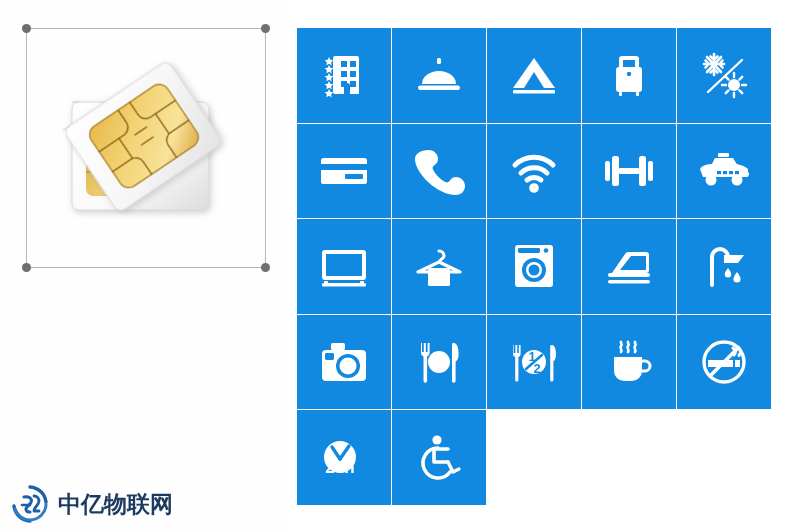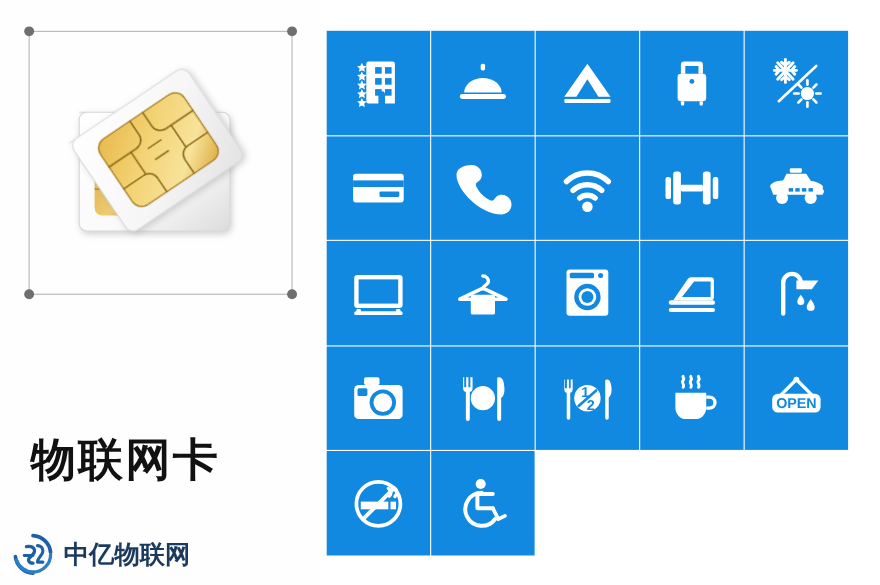--- a/index.html
+++ b/index.html
@@ -164,21 +164,20 @@
       </g>
     </svg>
 
     <div id="selection-frame">
       <span class="handle tl"></span>
       <span class="handle tr"></span>
       <span class="handle bl"></span>
       <span class="handle br"></span>
     </div>
 
-    <div id="product-title">物联网卡</div>
 
     <div id="watermark">
       <svg width="40" height="40" viewBox="0 0 40 40">
         <path d="M20 3 A17 17 0 0 1 36 18" fill="none" stroke="#1d5fa8" stroke-width="3.4" stroke-linecap="round"></path>
         <path d="M4 22 A17 17 0 0 0 20 37" fill="none" stroke="#1d5fa8" stroke-width="3.4" stroke-linecap="round"></path>
         <path d="M36 20 A16 16 0 0 1 20 36 A16 16 0 0 1 5 25" fill="none" stroke="#2c7fc4" stroke-width="3" stroke-linecap="round"></path>
         <path d="M14 13 C14 13 19 12 21 15 C23 18 19 21 17 23 C15 25 16 28 20 28" fill="none" stroke="#1d5fa8" stroke-width="3" stroke-linecap="round" stroke-linejoin="round"></path>
         <path d="M12 21 L20 21" fill="none" stroke="#1d5fa8" stroke-width="2.6" stroke-linecap="round"></path>
         <path d="M24 12 C27 12 29 14 29 17 C29 21 24 23 24 27 L29 27" fill="none" stroke="#1d5fa8" stroke-width="2.8" stroke-linecap="round" stroke-linejoin="round"></path>
       </svg>
@@ -397,42 +396,43 @@
           <path d="M19 17 c2-2 -2-4 0-6 2-2 -1-3 0-4"></path>
           <path d="M26 17 c2-2 -2-4 0-6 2-2 -1-3 0-4"></path>
           <path d="M33 17 c2-2 -2-4 0-6 2-2 -1-3 0-4"></path>
         </g>
         <path d="M12 22 h28 v14 a10 10 0 0 1-10 10 h-8 a10 10 0 0 1-10-10 z" fill="#ffffff"></path>
         <path d="M40 26 h3 a5 5 0 0 1 0 10 h-3" fill="none" stroke="#ffffff" stroke-width="3"></path>
       </svg>
     </div>
 
 
-    <div class="cell">
-      <svg width="60" height="54" viewBox="0 0 60 54">
-        <path d="M30 10 L16 24" stroke="#ffffff" stroke-width="3" stroke-linecap="round"></path>
-        <path d="M30 10 L44 24" stroke="#ffffff" stroke-width="3" stroke-linecap="round"></path>
-        <circle cx="30" cy="10" r="2.6" fill="#ffffff"></circle>
-        <rect x="8" y="23" width="44" height="17" rx="5" fill="#ffffff"></rect>
-        <text x="30" y="36" text-anchor="middle" fill="#1289e0" font-family="'Liberation Sans', sans-serif" font-size="13" font-weight="700">OPEN</text>
-      </svg>
-    </div>
 
 
     <div class="cell">
       <svg width="54" height="54" viewBox="0 0 54 54">
         <circle cx="27" cy="27" r="20" fill="none" stroke="#ffffff" stroke-width="3.4"></circle>
         <rect x="11" y="25" width="25" height="7" fill="#ffffff"></rect>
         <rect x="38" y="25" width="5" height="7" fill="#ffffff"></rect>
         <path d="M36 13 c3 2 3 5 1 7" fill="none" stroke="#ffffff" stroke-width="3" stroke-linecap="round"></path>
         <path d="M41 12 c3.4 2.4 3.4 6 1 8.4" fill="none" stroke="#ffffff" stroke-width="3" stroke-linecap="round"></path>
         <path d="M13 41 L41 13" stroke="#ffffff" stroke-width="3.6" stroke-linecap="round"></path>
       </svg>
     </div>
 
+    <div class="cell">
+      <svg width="60" height="54" viewBox="0 0 60 54">
+        <circle cx="26" cy="26" r="16" fill="#ffffff"></circle>
+        <g stroke="#1289e0" stroke-width="3.4" stroke-linecap="round" fill="none">
+          <path d="M18 16 L26 28"></path>
+          <path d="M35 15 L26 28"></path>
+        </g>
+        <text x="26" y="42" text-anchor="middle" fill="#ffffff" font-family="'Liberation Sans', sans-serif" font-size="17" font-weight="700">24h</text>
+      </svg>
+    </div>
 
     <div class="cell">
       <svg width="54" height="54" viewBox="0 0 54 54">
         <circle cx="25" cy="9" r="4.6" fill="#ffffff"></circle>
         <path d="M22 18 h14" stroke="#ffffff" stroke-width="3.6" stroke-linecap="round"></path>
         <path d="M22 18 v13 h14" stroke="#ffffff" stroke-width="3.6" stroke-linecap="round" stroke-linejoin="round" fill="none"></path>
         <path d="M26 17 A15 15 0 1 0 38 41" fill="none" stroke="#ffffff" stroke-width="3.6" stroke-linecap="round"></path>
         <path d="M36 31 L41 41 L47 38" fill="none" stroke="#ffffff" stroke-width="3.4" stroke-linecap="round" stroke-linejoin="round"></path>
       </svg>
     </div>

